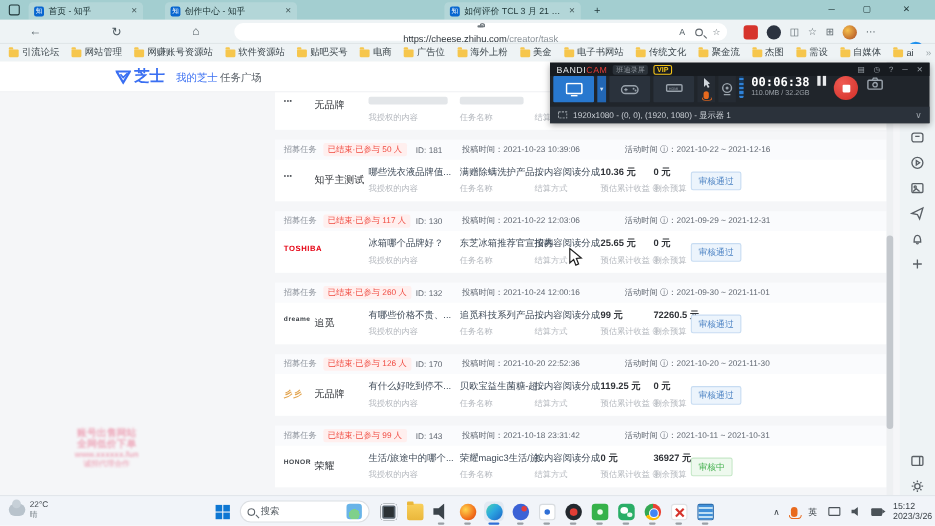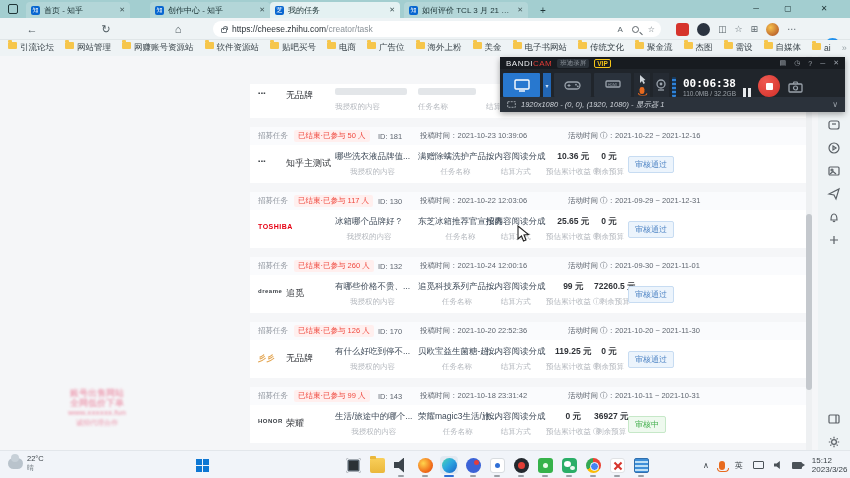--- a/index.html
+++ b/index.html
@@ -13,46 +13,46 @@
   .tab .fav{width:9px;height:9px;border-radius:2px;background:#0866d0;color:#fff;font-size:6px;display:flex;align-items:center;justify-content:center;flex:0 0 auto;}
   .tab .ttl{white-space:nowrap;overflow:hidden;text-overflow:ellipsis;flex:1;}
   .tab .x{font-size:7px;color:#44585a;flex:0 0 auto;}
   .newtab{position:absolute;top:3px;left:536px;width:14px;height:14px;font-size:10px;color:#1f3537;display:flex;align-items:center;justify-content:center;}
   .winctl{position:absolute;top:0;height:16px;width:28px;display:flex;align-items:center;justify-content:center;font-size:8px;color:#1d3234;}
   .tabsearch{position:absolute;left:8px;top:4px;width:10px;height:10px;border:1.2px solid #1f3537;border-radius:2px;}
 
   
   .toolbar{position:absolute;left:0;top:18px;width:850px;height:22px;background:#eef3f5;border-bottom:1px solid #e0e6e8;}
   .navbtn{position:absolute;top:3px;width:16px;height:16px;display:flex;align-items:center;justify-content:center;font-size:11px;color:#4e5a60;}
-  .urlpill{position:absolute;left:213px;top:3px;width:448px;height:16px;background:#fff;border-radius:8px;display:flex;align-items:center;padding:0 8px;gap:5px;}
+  .urlpill{position:absolute;left:213px;top:3px;width:448px;height:16px;background:#fff;border-radius:8px;display:flex;align-items:center;padding:0 8px;gap:5px;flex-direction:column;}
   .lock{width:6px;height:5px;border:1px solid #70787e;border-radius:1px;position:relative;margin-top:2px;}
   .lock:before{content:"";position:absolute;left:0.5px;top:-3px;width:3px;height:3px;border:1px solid #70787e;border-bottom:none;border-radius:3px 3px 0 0;}
   .url{font-size:8.5px;color:#8a9298;white-space:nowrap;}
   .url b{color:#2b3339;font-weight:normal;}
   .pillicons{position:absolute;right:6px;top:0;height:16px;display:flex;align-items:center;gap:9px;font-size:8px;color:#5b666c;}
   .extrow{position:absolute;top:3px;height:16px;display:flex;align-items:center;gap:8px;}
   .exti{width:13px;height:13px;border-radius:3px;}
   .bingb{position:absolute;left:824px;top:20px;width:17px;height:17px;border-radius:50%;background:linear-gradient(135deg,#2aa7f7,#0b5bd3);color:#fff;font-size:10px;font-weight:bold;display:flex;align-items:center;justify-content:center;}
 
   
   .bookbar{position:absolute;left:0;top:40px;width:850px;height:16px;background:#eef3f5;display:flex;align-items:center;padding:0 8px;gap:11px;overflow:hidden;}
-  .bmk{display:flex;align-items:flex-start;gap:3px;font-size:8.5px;color:#3c464c;white-space:nowrap;}
+  .bmk{display:flex;align-items:center;gap:3px;font-size:8.5px;color:#3c464c;white-space:nowrap;}
   .folder{width:9px;height:7px;background:#f6c64c;border-radius:1px;position:relative;flex:0 0 auto;}
   .folder:before{content:"";position:absolute;left:0;top:-2px;width:4px;height:2px;background:#f6c64c;border-radius:1px 1px 0 0;}
   .bmk-sep{color:#9aa4a8;font-size:9px;}
 
   
   .page{position:absolute;left:0;top:56px;width:818px;height:394px;background:#f5f6f8;}
   .siteheader{position:absolute;left:0;top:0;width:818px;height:28px;background:#fff;border-bottom:1px solid #eef0f2;}
   .sitelogo{position:absolute;left:105px;top:5px;font-size:14px;font-weight:bold;color:#3a6ff2;display:flex;align-items:center;gap:3px;}
   .logomark{width:14px;height:14px;display:inline-block;}
   .nav{position:absolute;top:9px;font-size:9.5px;color:#5d646b;}
   .nav.active{color:#3a6ff2;}
 
-  .tasklist{position:absolute;left:250px;top:28px;width:556px;text-align:center;}
+  .tasklist{position:absolute;left:250px;top:28px;width:556px;}
   .row-partial{position:relative;width:556px;height:34px;background:#fff;overflow:hidden;}
   .group{position:relative;width:556px;margin-top:9px;}
   .group:first-of-type{margin-top:5px;}
   .g-head{position:relative;width:556px;height:18px;background:#fafbfd;display:flex;align-items:center;font-size:7.5px;color:#8f959e;}
   .g-tag{position:absolute;left:8px;}
   .g-status{position:absolute;left:44px;background:#ffefee;color:#f0493f;padding:1px 4px;border-radius:2px;}
   .g-id{position:absolute;left:128px;color:#5f6670;}
   .g-submit{position:absolute;left:170px;color:#5f6670;}
   .g-act{position:absolute;left:318px;color:#5f6670;}
   .g-row{position:relative;width:556px;height:38px;background:#fff;}
@@ -81,34 +81,34 @@
   .rail-ic svg{width:14px;height:14px;stroke:#5a6066;fill:none;stroke-width:1.2;}
 
   
   .bandicam{position:absolute;left:500px;top:57px;width:345px;height:55px;background:#20252b;box-shadow:0 2px 6px rgba(0,0,0,.35);z-index:40;}
   .bc-title{position:absolute;left:0;top:0;width:345px;height:12px;background:#171b20;display:flex;align-items:center;padding:0 6px;gap:5px;}
   .bc-logo{font-size:8px;font-weight:normal;color:#e8eaec;letter-spacing:.5px;}
   .bc-logo em{font-style:normal;color:#e33b35;}
   .bc-sub{font-size:6.5px;color:#8d949c;background:#2a3138;padding:0 3px;border-radius:2px;}
   .bc-vip{font-size:6.5px;color:#f5c518;border:1px solid #f5c518;padding:0 2px;border-radius:2px;font-weight:bold;}
   .bc-tbtns{margin-left:auto;display:flex;gap:8px;font-size:7px;color:#9aa1a8;align-items:center;}
-  .bc-main{position:absolute;left:0;top:12px;width:341px;height:28px;display:flex;align-items:flex-end;padding:0 3px;gap:3px;}
+  .bc-main{position:absolute;left:0;top:12px;width:341px;height:28px;display:flex;align-items:flex-start;padding:0 3px;gap:3px;}
   .bc-mode{width:37px;height:24px;background:#2a323c;display:flex;align-items:center;justify-content:center;border-radius:1px;}
   .bc-mode.active{background:#2878cf;}
   .bc-dd{width:8px;height:24px;background:#2266b4;display:flex;align-items:center;justify-content:center;color:#cfe3f7;font-size:6px;}
   .bc-minicol{width:16px;height:24px;display:flex;flex-direction:column;gap:2px;align-items:center;justify-content:center;background:#252b33;}
   .bc-meter{width:4px;height:20px;background:repeating-linear-gradient(to top,#2f82d8 0 2px,#173a5e 2px 4px);border-radius:1px;}
   .bc-time{font-family:"DejaVu Sans Mono",monospace;font-size:11px;font-weight:bold;color:#fff;line-height:11px;}
   .bc-size{font-size:6.5px;color:#9aa1a8;margin-top:1px;}
   .bc-pause{display:flex;gap:2px;margin:0 4px;}
   .bc-pause i{width:3px;height:9px;background:#e8eaec;display:block;}
   .bc-rec{width:22px;height:22px;border-radius:50%;background:radial-gradient(circle at 35% 30%,#ef5a52,#d32f28);display:flex;align-items:center;justify-content:center;}
   .bc-rec i{width:7px;height:7px;background:#fff;display:block;border-radius:1px;}
   .bc-status{position:absolute;left:0;top:40px;width:345px;height:15px;background:#2b323b;display:flex;align-items:center;padding:0 7px;gap:5px;}
-  .bc-res{font-size:7.5px;color:#cdd2d8;font-style:italic;}
+  .bc-res{font-size:7.5px;color:#cdd2d8;}
   .bc-chev{margin-left:auto;color:#9aa1a8;font-size:8px;}
 
   
   .watermark{position:absolute;left:42px;top:388px;width:110px;text-align:center;color:#e75f80;opacity:.5;filter:blur(1.1px);z-index:30;}
   .watermark div{font-size:9px;line-height:10px;font-weight:bold;}
   .watermark div:nth-child(3){font-size:7.5px;}
   .watermark div:nth-child(4){font-size:7px;opacity:.8;}
 
   
   .taskbar{position:absolute;left:0;top:450px;width:850px;height:28px;background:#f1f4f9;border-top:1px solid #e2e6eb;z-index:50;}
@@ -177,25 +177,20 @@
         <span class="ttl">首页 - 知乎</span>
         <span class="x">✕</span>
       </div>
 
       <div style="position: absolute; left: 150px; width: 120px;" class="tab">
         <span class="fav">知</span>
         <span class="ttl">创作中心 - 知乎</span>
         <span class="x">✕</span>
       </div>
 
-      <div style="position: absolute; left: 270px; width: 130px;" class="tab active">
-        <span class="fav">芝</span>
-        <span class="ttl">我的任务</span>
-        <span class="x">✕</span>
-      </div>
 
       <div style="position: absolute; left: 404px; width: 124px;" class="tab">
         <span class="fav">知</span>
         <span class="ttl">如何评价 TCL 3 月 21 日发布的…</span>
         <span class="x">✕</span>
       </div>
 
     <div class="newtab">+</div>
     <div class="winctl" style="left:742px;">─</div>
     <div class="winctl" style="left:774px;">▢</div>
@@ -307,20 +302,31 @@
       <span class="bmk">
         <span class="folder"></span>
         <span>ai</span>
       </span>
 
     <span class="bmk-sep">»</span>
 
   </div>
 
   <div class="page">
+    <div class="siteheader">
+      <div class="sitelogo">
+        <svg class="logomark" viewBox="0 0 14 14">
+            <path d="M1 2 L13 2 L7 12 Z" fill="none" stroke="#3a6ff2" stroke-width="2"></path>
+            <path d="M4.5 4.5 L7 7.5 L11 3.5" fill="none" stroke="#3a6ff2" stroke-width="1.6"></path>
+          </svg>
+        <span>芝士</span>
+      </div>
+      <div class="nav active" style="left:160px;">我的芝士</div>
+      <div class="nav" style="left:200px;">任务广场</div>
+    </div>
 
     <div class="tasklist">
 
       <div class="row-partial">
         <span class="brand-logo logo-dark" style="top:6px;">▪▪▪</span>
         <span class="brand-name" style="top:5px;">无品牌</span>
         <span class="gbar" style="left:85px;width:72px;"></span>
         <span class="plbl" style="left:85px;">我授权的内容</span>
         <span class="gbar" style="left:168px;width:58px;"></span>
         <span class="plbl" style="left:168px;">任务名称</span>
@@ -636,20 +642,25 @@
       <span class="wtxt"><span>22°C</span><br><span class="sub">晴</span></span>
     </div>
     <div class="tk" style="left:193px;">
         <span class="startic">
           <i></i>
           <i></i>
           <i></i>
           <i></i>
         </span>
       </div>
+    <div class="searchpill">
+      <span class="mag"></span>
+      <span class="searchtxt">搜索</span>
+      <span class="searchimg"></span>
+    </div>
     <div class="tk" style="left:344px;">
         <span class="ic ic-taskview"></span>
       </div>
     <div class="tk" style="left:368px;">
         <span class="ic ic-explorer"></span>
       </div>
     <div class="tk" style="left:392px;">
         <span class="ic ic-speaker"></span>
         <span class="run"></span>
       </div>

